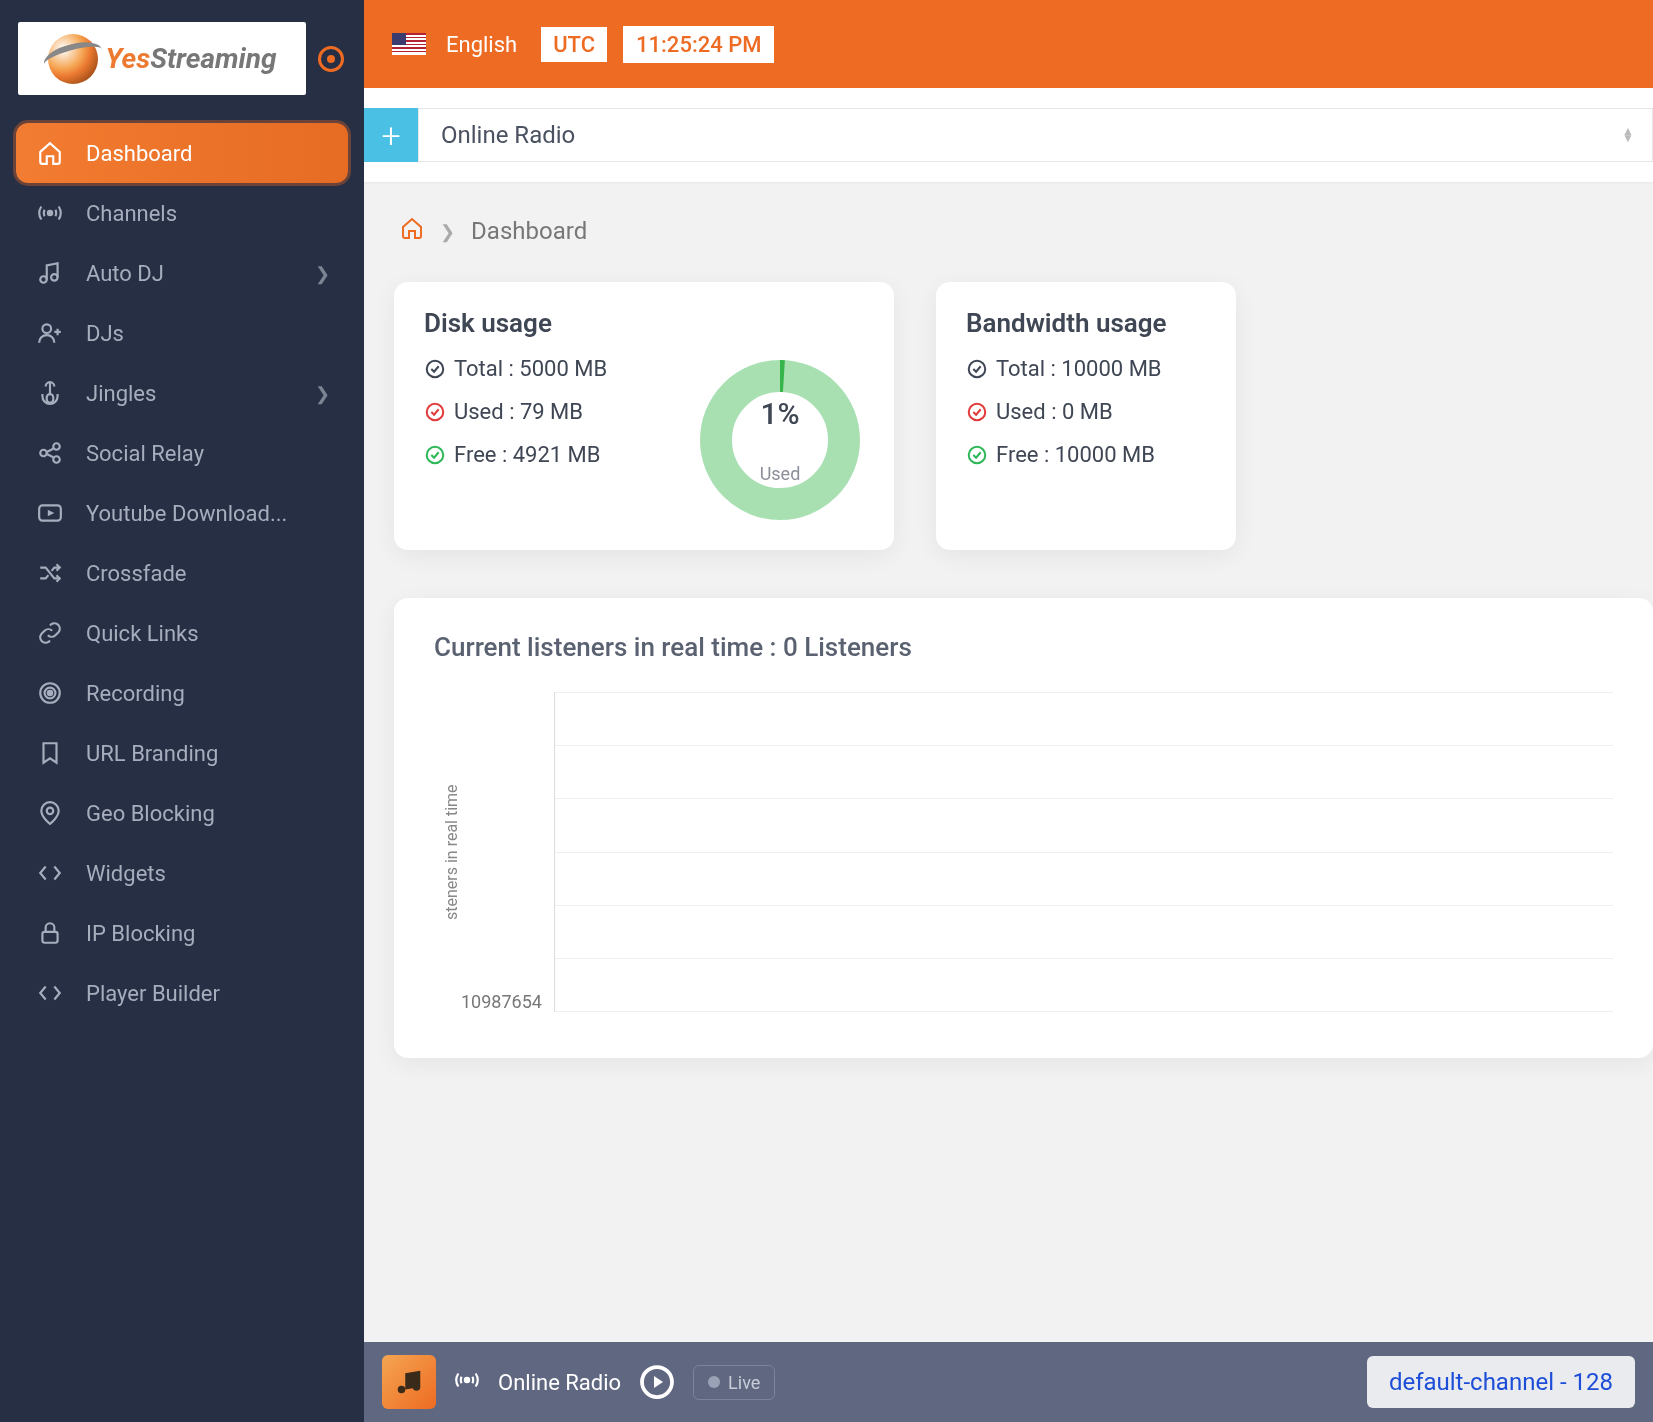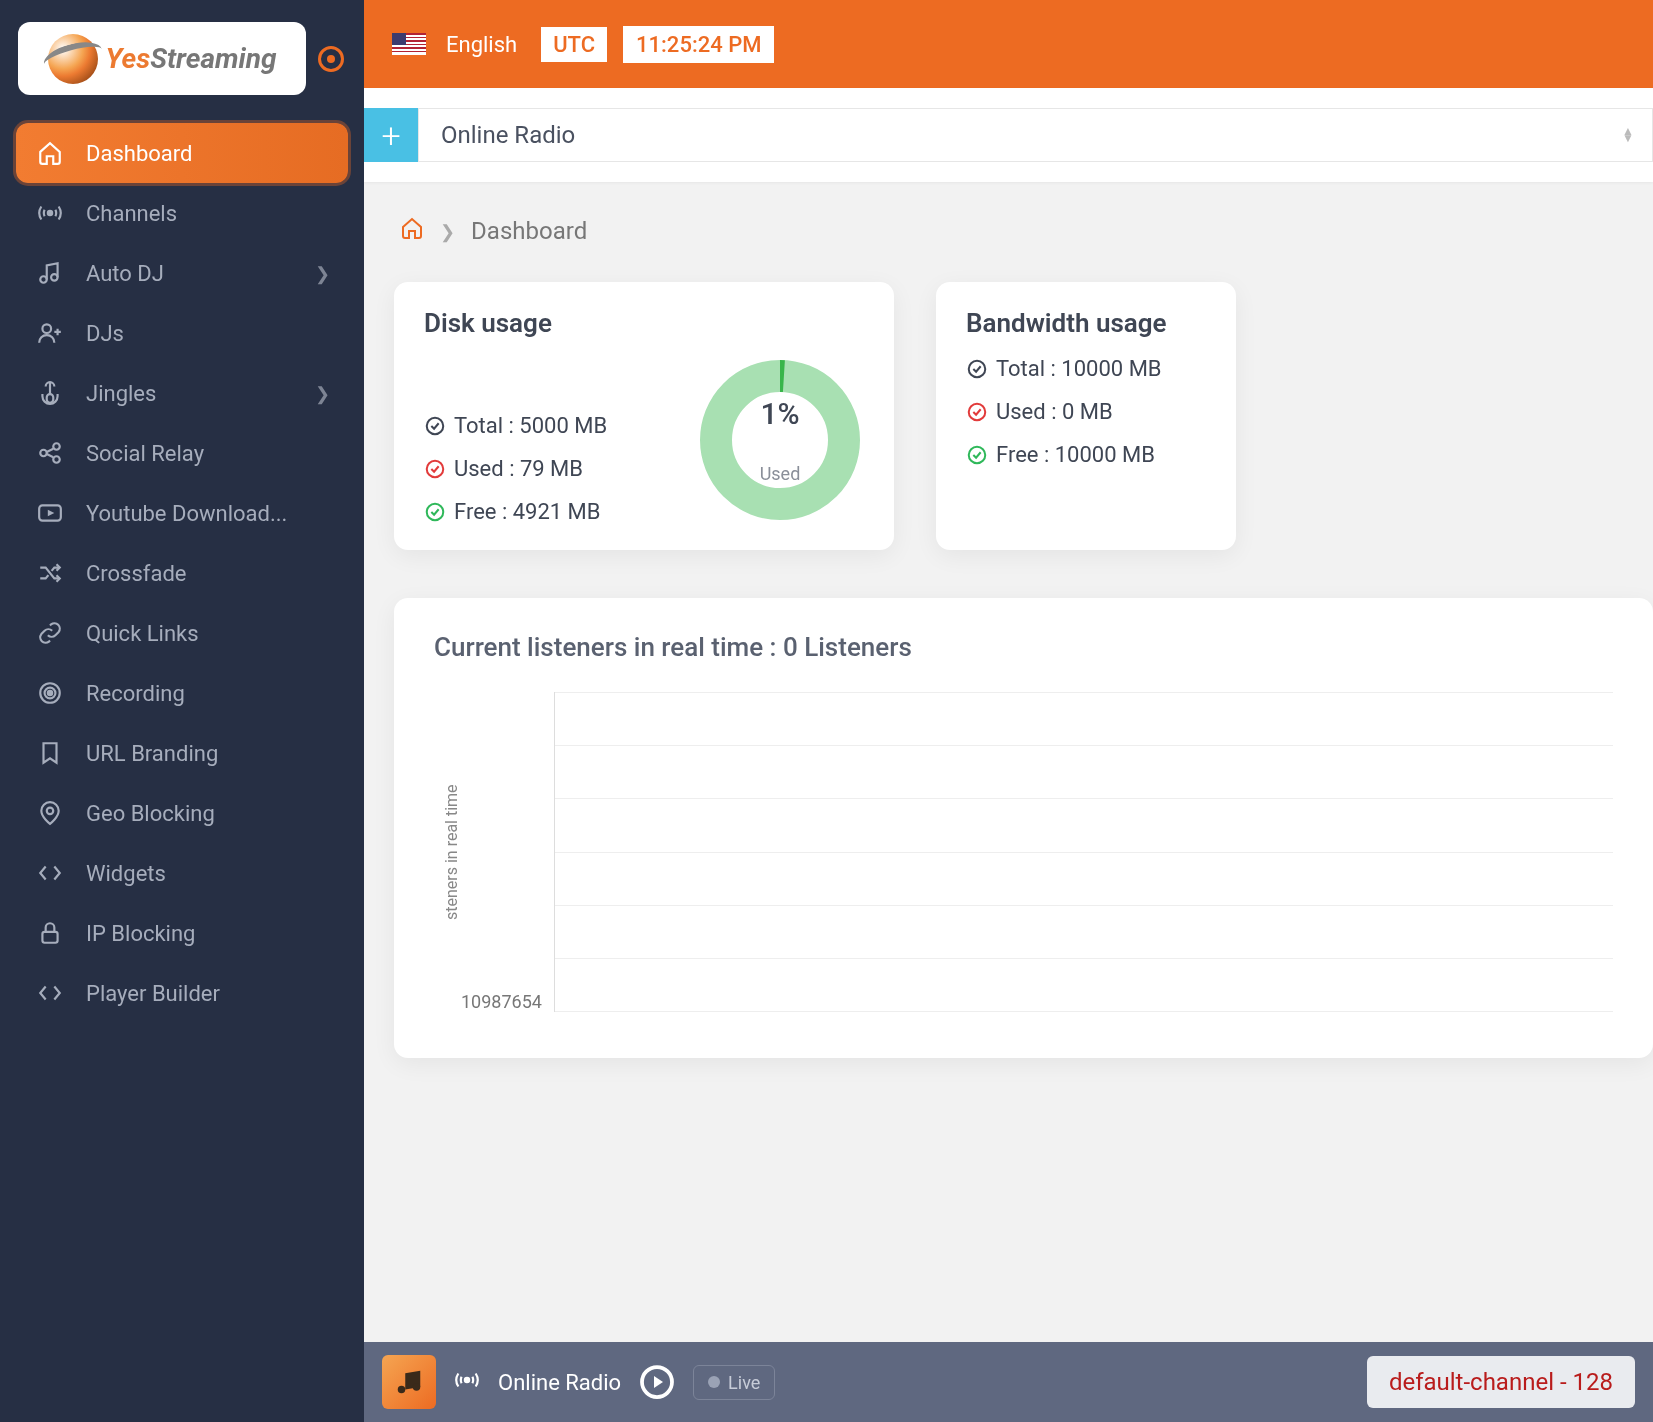--- a/index.html
+++ b/index.html
@@ -24,21 +24,21 @@
 .logo-wrap {
   display: flex;
   align-items: center;
   padding: 22px 18px;
   gap: 12px;
 }
 .logo-box {
   width: 288px;
   height: 73px;
   background: #fff;
-  border-radius: 12px;
+  border-radius: 2px;
   display: flex;
   align-items: center;
   justify-content: center;
   font-weight: 700;
   font-style: italic;
   font-size: 28px;
   color: #ec7a31;
   position: relative;
   overflow: hidden;
 }
@@ -131,21 +131,21 @@
 .breadcrumb { display:flex; align-items:center; gap:16px; color:#777; font-size:24px; margin: 4px 0 36px 6px;}
 .breadcrumb .home-i{color:#ed6b22;}
 .breadcrumb .chev{color:#aaa;font-size:18px;}
 
 .cards { display:flex; gap:42px; }
 .card {
   background:#fff; border-radius:14px; box-shadow:0 6px 24px rgba(0,0,0,.06);
   padding: 26px 30px; min-width: 500px;
 }
 .card h3 { font-size:26px; color:#3f4654; font-weight:600; margin-bottom:18px;}
-.usage-body{display:flex;justify-content:space-between;align-items:flex-end;}
+.usage-body{display:flex;justify-content:space-between;align-items:flex-start;}
 .usage-list{display:flex;flex-direction:column;gap:18px;font-size:22px;color:#3f4654;}
 .usage-list .row{display:flex;align-items:center;gap:8px;}
 .tick{width:22px;height:22px;}
 .tick svg{width:22px;height:22px;fill:none;stroke-width:2.2;}
 .donut { width:168px;height:168px;position:relative;}
 .donut svg{transform:rotate(-90deg);}
 .donut .center{position:absolute;inset:0;display:flex;flex-direction:column;align-items:center;justify-content:center;}
 .donut .pct{font-size:30px;font-weight:500;color:#3f4654;}
 .donut .lbl{font-size:18px;color:#8a8f99;margin-top:32px;}
 
@@ -166,21 +166,21 @@
   background:#5f6880;display:flex;align-items:center;padding:0 18px;gap:18px;color:#fff;font-size:22px;
 }
 .player .art{width:54px;height:54px;background:linear-gradient(135deg,#f5a552,#ed6b22);border-radius:6px;display:flex;align-items:center;justify-content:center;}
 .player .art svg{width:30px;height:30px;fill:#3a2a1a;}
 .player .broadcast-i svg{width:26px;height:26px;stroke:#fff;fill:none;stroke-width:2;}
 .player .play-btn{width:36px;height:36px;}
 .player .play-btn svg{width:36px;height:36px;stroke:#fff;fill:none;stroke-width:2.5;}
 .player .live{border:1px solid #7c8499;border-radius:6px;padding:6px 14px;display:flex;align-items:center;gap:8px;color:#c7ccd8;font-size:18px;}
 .player .live .dot{width:12px;height:12px;border-radius:50%;background:#9aa2b5;}
 .player .channel-pill{
-  margin-left:auto;background:#e9ebef;color:#b91c1c;border-radius:6px;padding:12px 22px;font-size:24px;
+  margin-left:auto;background:#e9ebef;color:#1d4ed8;border-radius:6px;padding:12px 22px;font-size:24px;
 }
 </style>
 </head>
 <body>
 
 <div class="app">
 
   <aside class="sidebar">
     <div class="logo-wrap">
       <div class="logo-box">

